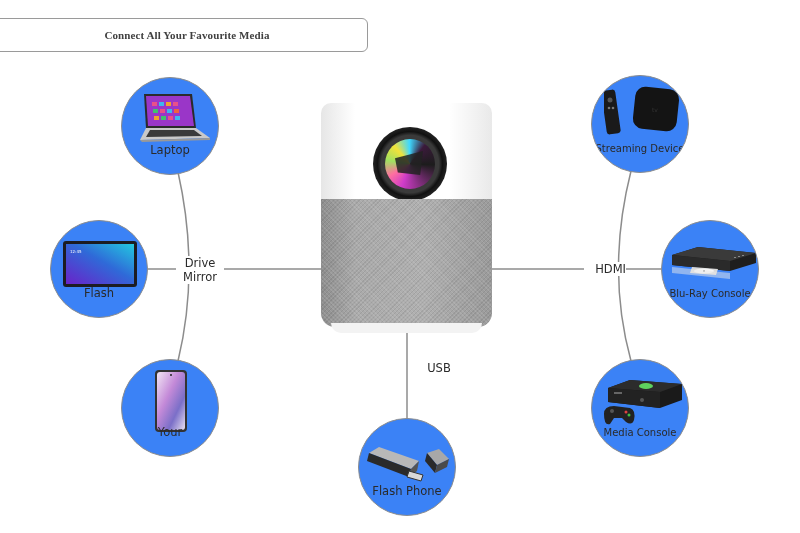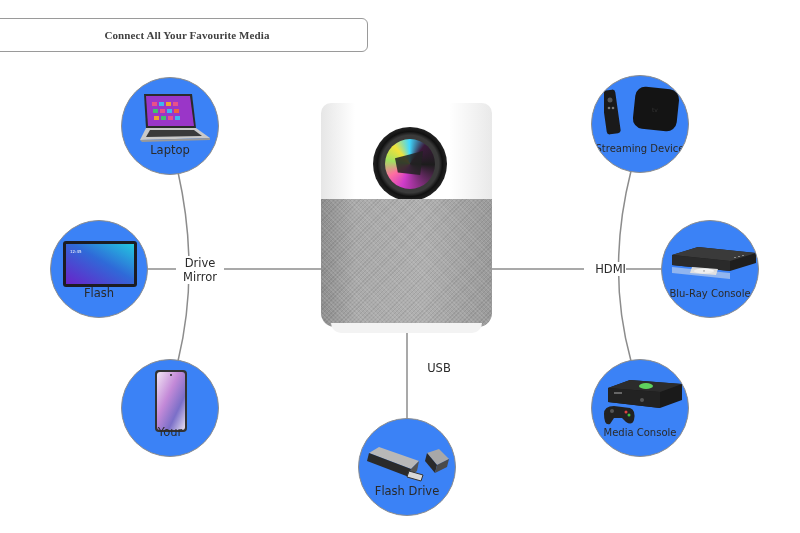--- a/index.html
+++ b/index.html
@@ -168,21 +168,21 @@
 <div class="node" style="left:358px; top:418px;">
   <svg class="pic" style="left:6px; top:24px;" width="88" height="40" viewBox="0 0 88 40">
     <polygon points="4,10 14,4 54,18 46,26" fill="#b8b8b8"></polygon>
     <polygon points="4,10 46,26 44,34 2,18" fill="#2a2a2a"></polygon>
     <polygon points="46,26 54,18 52,28 44,34" fill="#555"></polygon>
     <polygon points="44,28 58,32 56,38 42,34" fill="#d8d8d8" stroke="#333" stroke-width="1"></polygon>
     <polygon points="62,10 74,6 84,16 72,22" fill="#a8a8a8"></polygon>
     <polygon points="62,10 72,22 70,30 60,18" fill="#2a2a2a"></polygon>
     <polygon points="72,22 84,16 82,24 70,30" fill="#4a4a4a"></polygon>
   </svg>
-  <div class="label big">Flash Drive</div>
+  <div class="label big">Flash Phone</div>
 </div>
 
 <div class="node" style="left:591px; top:75px;">
   <svg class="pic" style="left:12px; top:8px;" width="78" height="56" viewBox="0 0 78 56">
     <rect x="0" y="6" width="14" height="44" rx="3" fill="#1a1a1a" transform="rotate(-8 7 28)"></rect>
     <circle cx="6" cy="16" r="2.5" fill="#555"></circle>
     <circle cx="5" cy="24" r="1.3" fill="#777"></circle>
     <circle cx="9" cy="24" r="1.3" fill="#777"></circle>
     <rect x="30" y="4" width="44" height="42" rx="10" fill="#141414" transform="rotate(6 52 25)"></rect>
     <text x="48" y="28" font-size="6" fill="#333" font-family="DejaVu Sans, sans-serif">tv</text>

